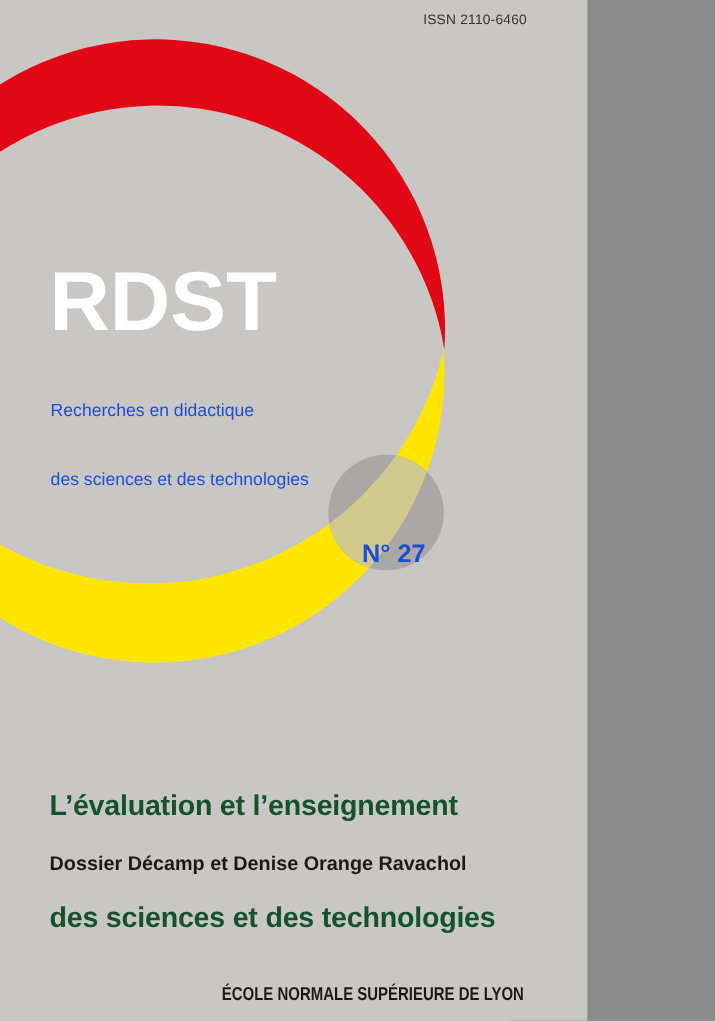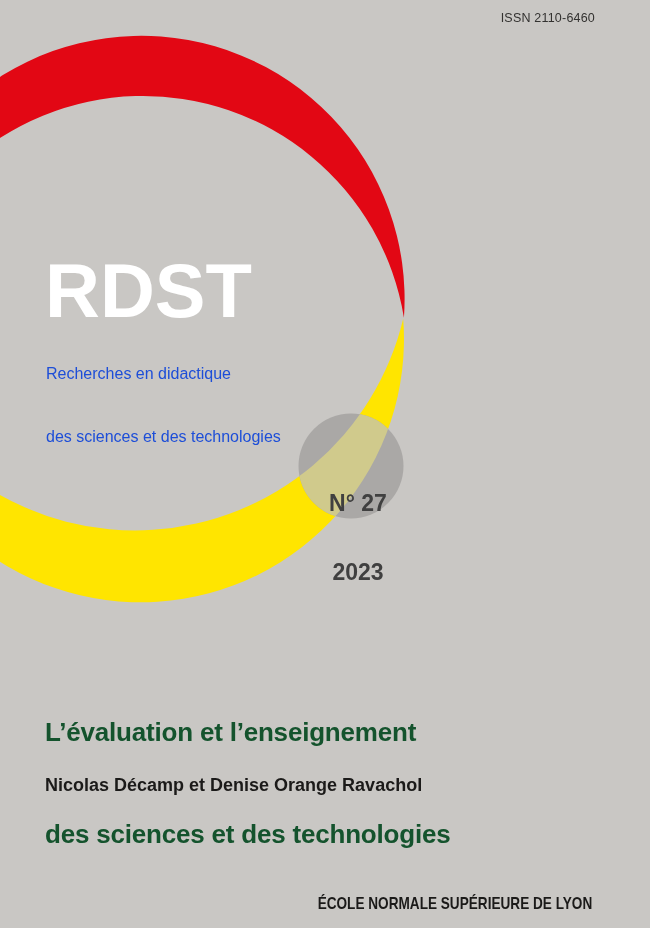--- a/index.html
+++ b/index.html
@@ -2,21 +2,21 @@
 <html><head>
 <meta charset="utf-8">
 <style>
   html, body { margin: 0; padding: 0; }
   body {
     font-family: "Liberation Sans", "DejaVu Sans", sans-serif;
     background: #8a8a8a;
   }
   .cover {
     position: relative;
-    width: 650px;
+    width: 534px;
     height: 928px;
     background: #c9c7c4;
     overflow: hidden;
     text-decoration: underline;
   }
   .cover svg.artwork {
     position: absolute;
     left: 0; top: 0;
     width: 650px; height: 928px;
     display: block;
@@ -30,36 +30,35 @@
     color: #333230;
     text-align: right;
   }
   .logo {
     left: 45px; top: 237px;
     font-size: 76px;
     font-weight: 700;
     line-height: 76px;
     color: #ffffff;
     letter-spacing: 0px;
-    margin-top: 16px;
   }
   .subtitle {
     left: 46px; top: 321px;
     font-size: 16px;
     line-height: 21px;
     color: #1d4ed8;
   }
   .badge-text {
     left: 298px; top: 446px;
     width: 120px;
     font-size: 23px;
     font-weight: 700;
     line-height: 23px;
     text-align: center;
-    color: #404040;
+    color: #1d4ed8;
   }
   .issue-title {
     left: 45px; top: 647px;
     font-size: 26px;
     font-weight: 700;
     line-height: 34px;
     letter-spacing: -0.2px;
     color: #14532d;
   }
   .dossier {
@@ -111,30 +110,29 @@
 
   <div class="txt logo">RDST</div>
 
   <div class="txt subtitle">
     <div>Recherches en didactique</div>
     <div>des sciences et des technologies</div>
   </div>
 
   <div class="txt badge-text">
     <div>N° 27</div>
-    <div>2023</div>
   </div>
 
   <div class="txt issue-title">
     <div>L’évaluation et l’enseignement</div>
     <div>des sciences et des technologies</div>
   </div>
 
   <div class="txt dossier">
-    <div>Nicolas Décamp et Denise Orange Ravachol</div>
+    <div>Dossier Décamp et Denise Orange Ravachol</div>
   </div>
 
   <div class="txt publisher">
     <div>ÉCOLE NORMALE SUPÉRIEURE DE LYON</div>
     
   </div>
 
 </div>
 
 </body></html>

